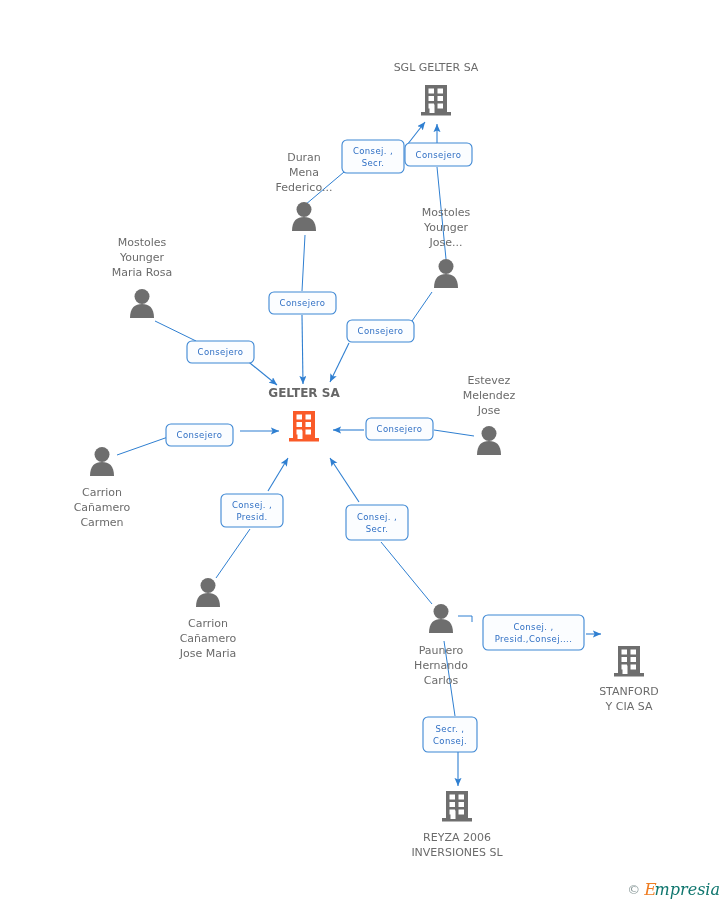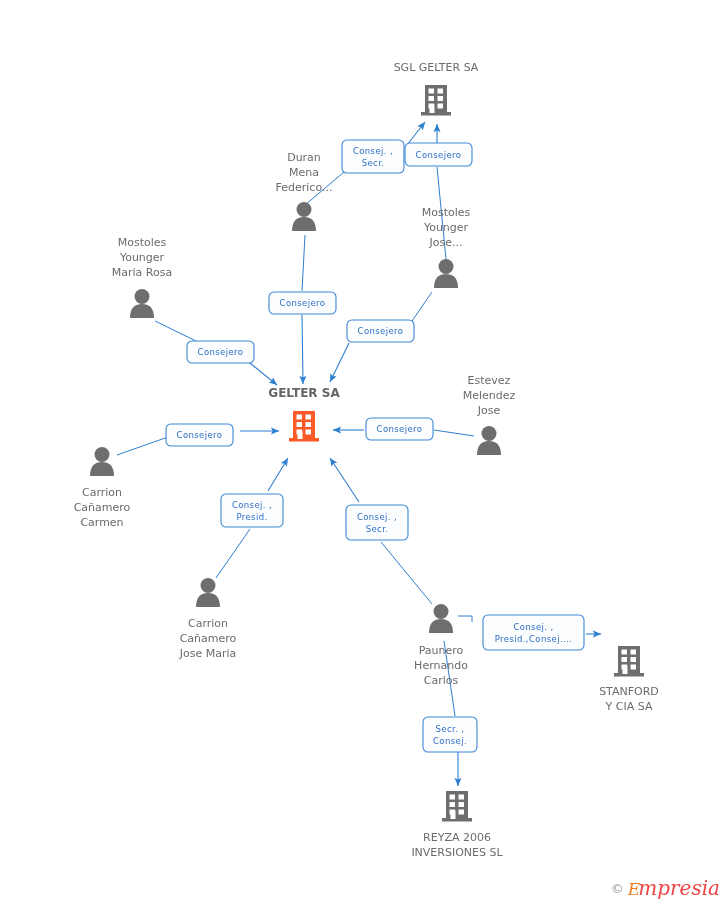--- a/index.html
+++ b/index.html
@@ -72,22 +72,22 @@
     font-family: "DejaVu Sans", sans-serif;
   }
   .wm-e {
     color: #ef7d22;
     font-size: 17px;
     font-family: "DejaVu Serif", serif;
     font-style: italic;
     line-height: 1;
   }
   .wm-rest {
-    color: #ef4444;
-    font-size: 20px;
+    color: #0f766e;
+    font-size: 16px;
     font-family: "DejaVu Serif", serif;
     font-style: italic;
     line-height: 1;
     margin-left: -2px;
   }
 </style>
 </head>
 <body>
 
 <div id="canvas">

